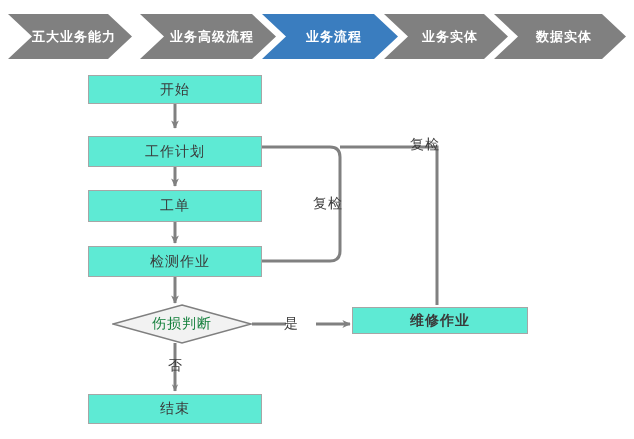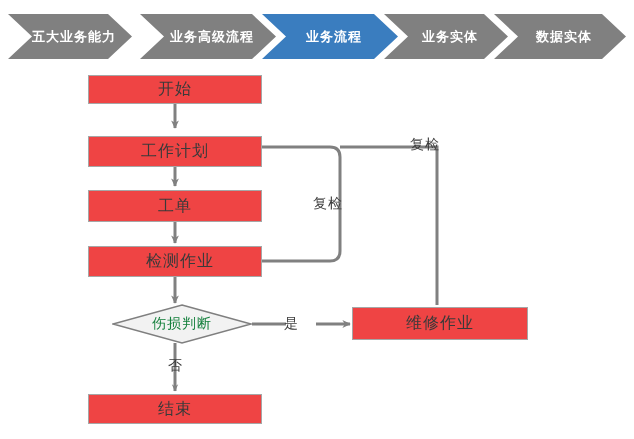--- a/index.html
+++ b/index.html
@@ -18,23 +18,23 @@
     position:absolute;top:0;height:45px;
     display:flex;align-items:center;justify-content:center;
     color:#ffffff;font-size:13px;font-weight:bold;letter-spacing:1px;
     box-sizing:border-box;
   }
   .crumb span{display:block;padding-left:8px;}
 
   
   .node{
     position:absolute;box-sizing:border-box;
-    background:#ef4444;border:1px solid #a6a6a6;
+    background:#5eead4;border:1px solid #a6a6a6;
     display:flex;align-items:center;justify-content:center;
-    font-size:16px;color:#3a3a3a;letter-spacing:1px;
+    font-size:14px;color:#3a3a3a;letter-spacing:1px;
   }
   .diamond-wrap{position:absolute;}
   .diamond-label{
     position:absolute;left:0;top:0;width:100%;height:100%;
     display:flex;align-items:center;justify-content:center;
     font-size:14px;color:#15803d;letter-spacing:1px;
     pointer-events:none;
   }
   .edge-label{
     position:absolute;font-size:14px;color:#3a3a3a;letter-spacing:1px;
@@ -120,21 +120,21 @@
 
   <div class="diamond-wrap" style="left:112px;top:304px;width:140px;height:40px;">
     <svg width="140" height="40">
       <polygon points="70,1 139,20 70,39 1,20" fill="#f2f2f2" stroke="#7f7f7f" stroke-width="1.4"></polygon>
     </svg>
     <div class="diamond-label">
       <span>伤损判断</span>
     </div>
   </div>
 
-  <div class="node" style="left:352px;top:307px;width:176px;height:33px;">
+  <div class="node" style="left:352px;top:307px;width:176px;height:27px;font-weight:bold;">
     <span>维修作业</span>
   </div>
 
   <div class="node" style="left:88px;top:394px;width:174px;height:30px;">
     <span>结束</span>
   </div>
 
   <div class="edge-label" style="left:313px;top:195px;">
     <span>复检</span>
   </div>

